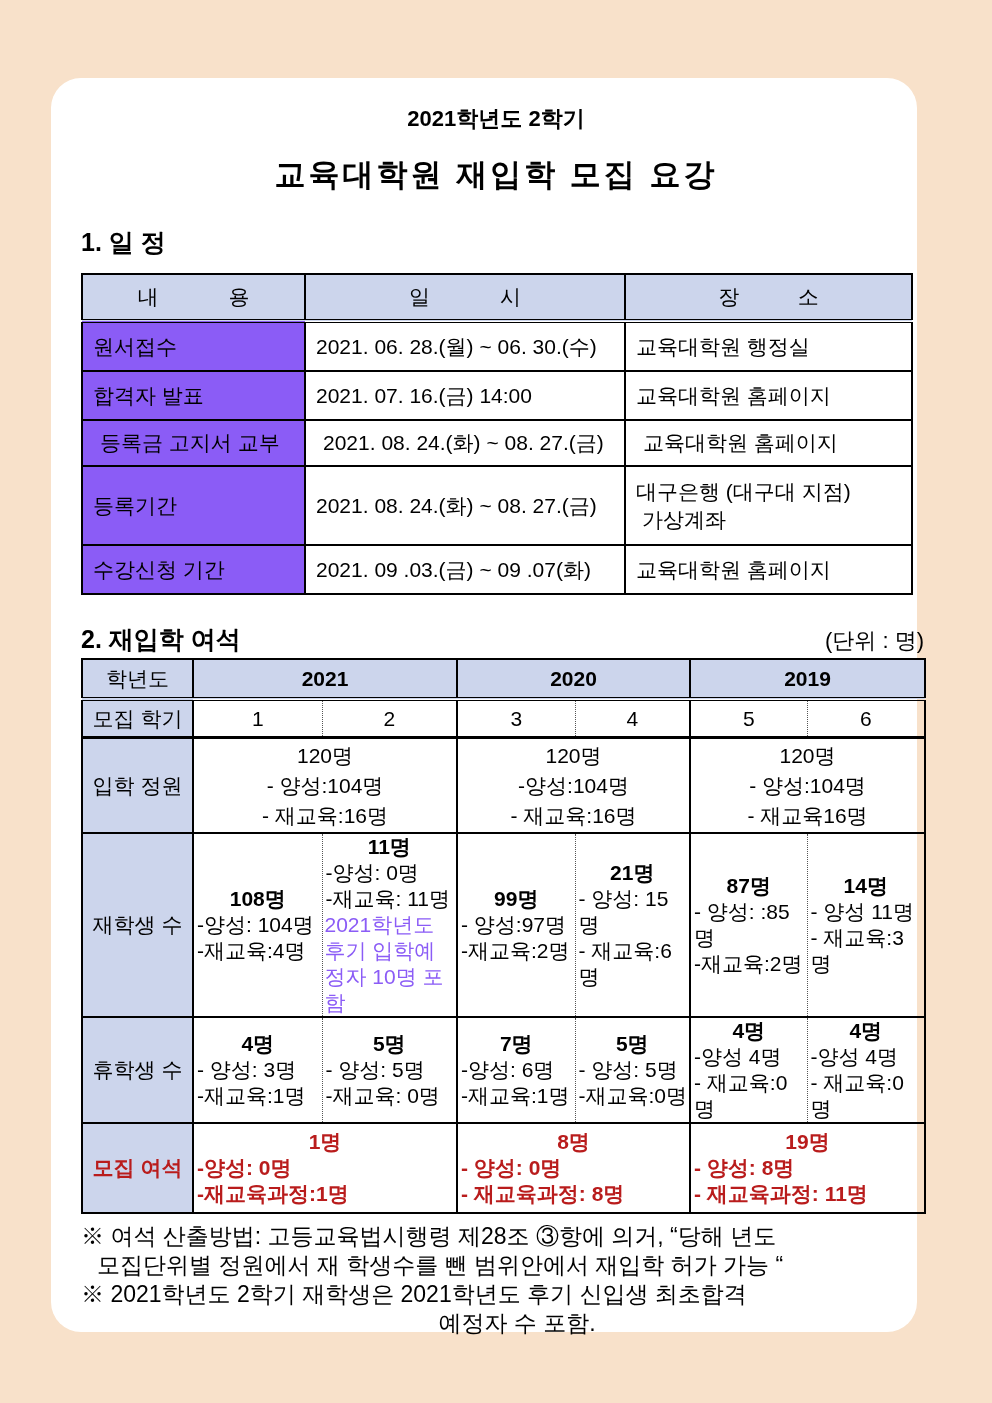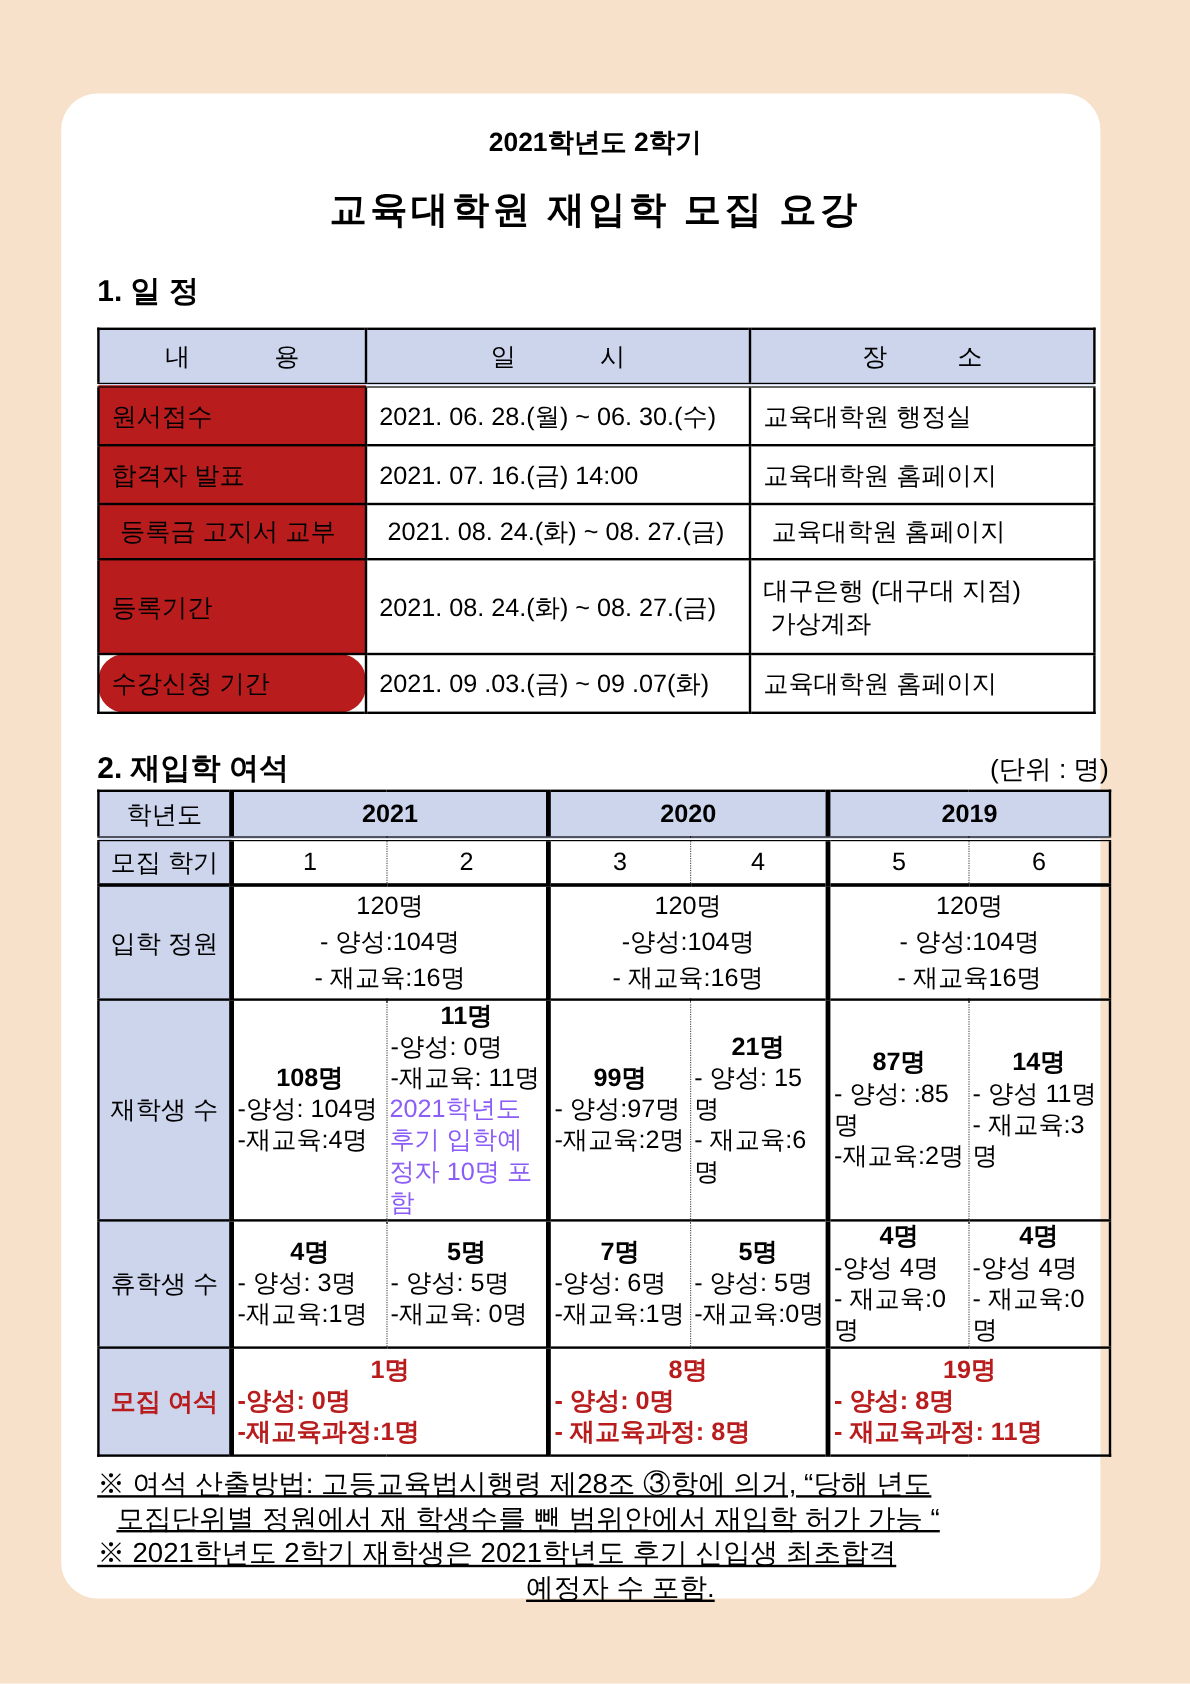--- a/index.html
+++ b/index.html
@@ -31,56 +31,56 @@
     border-bottom:4px double #000;border-right:2px solid #000;
     height:42px;text-align:center;
   }
   table.schedule th:last-child{border-right:none;}
   table.schedule td{
     border-right:2px solid #000;border-bottom:2px solid #000;
     padding-left:10px;vertical-align:middle;text-align:left;
   }
   table.schedule td:last-child{border-right:none;}
   table.schedule tr:last-child td{border-bottom:none;}
-  table.schedule td.slabel{background:#b91c1c;}
+  table.schedule td.slabel{background:#8b5cf6;}
   tr.sr1 td{height:45px;} tr.sr2 td{height:45px;} tr.sr3 td{height:42px;padding-left:17px;}
-  tr.sr4 td{height:75px;} tr.sr5 td{height:45px;border-radius:22px;}
+  tr.sr4 td{height:75px;} tr.sr5 td{height:45px;}
 
   
   .sec2row{display:flex;justify-content:space-between;align-items:flex-end;margin-top:28px;width:843px;}
   .unit{font-size:22px;white-space:pre;}
 
   
   table.seats{
     border-collapse:collapse;width:843px;margin-top:2px;
     border:2px solid #000;font-size:21px;table-layout:fixed;
   }
   table.seats td{
     text-align:center;vertical-align:middle;padding:0;
   }
   .lab{background:#ccd5ec;}
-  .bsr{border-right:4px solid #000000;margin-left:22px;}
+  .bsr{border-right:2px solid #000000;margin-left:22px;}
   .bdr{border-right:1px dotted #555;}
   tr.r-year td{border-bottom:4px double #000;height:37px;font-weight:bold;}
   tr.r-year td.yl{font-weight:normal;}
   tr.r-sem td{border-bottom:3px solid #000;height:35px;}
   tr.r-quota td{border-bottom:2px solid #000;height:93px;}
   tr.r-enr td{border-bottom:2px solid #000;height:165px;}
   tr.r-leave td{border-bottom:2px solid #000;height:90px;}
   tr.r-vac td{height:88px;}
   .ln{line-height:30px;}
   .cell div{line-height:26px;}
   .tot{font-weight:bold;text-align:center;}
   .dl{text-align:left;padding-left:3px;}
   .rednote{color:#8b5cf6;text-align:left;padding-left:2px;}
   .vactext{color:#b91c1c;font-weight:bold;}
 
   
   .notes{margin-top:8px;font-size:23px;line-height:29px;width:840px;}
-  .note{white-space:normal;text-decoration:underline;}
+  .note{white-space:normal;}
   .ind1{padding-left:16px;}
   .ind2{padding-left:32px;text-align:center;}
 </style>
 </head>
 <body>
 
 <div class="card">
   <div class="inner">
 
     <div class="term">2021학년도 2학기</div>

